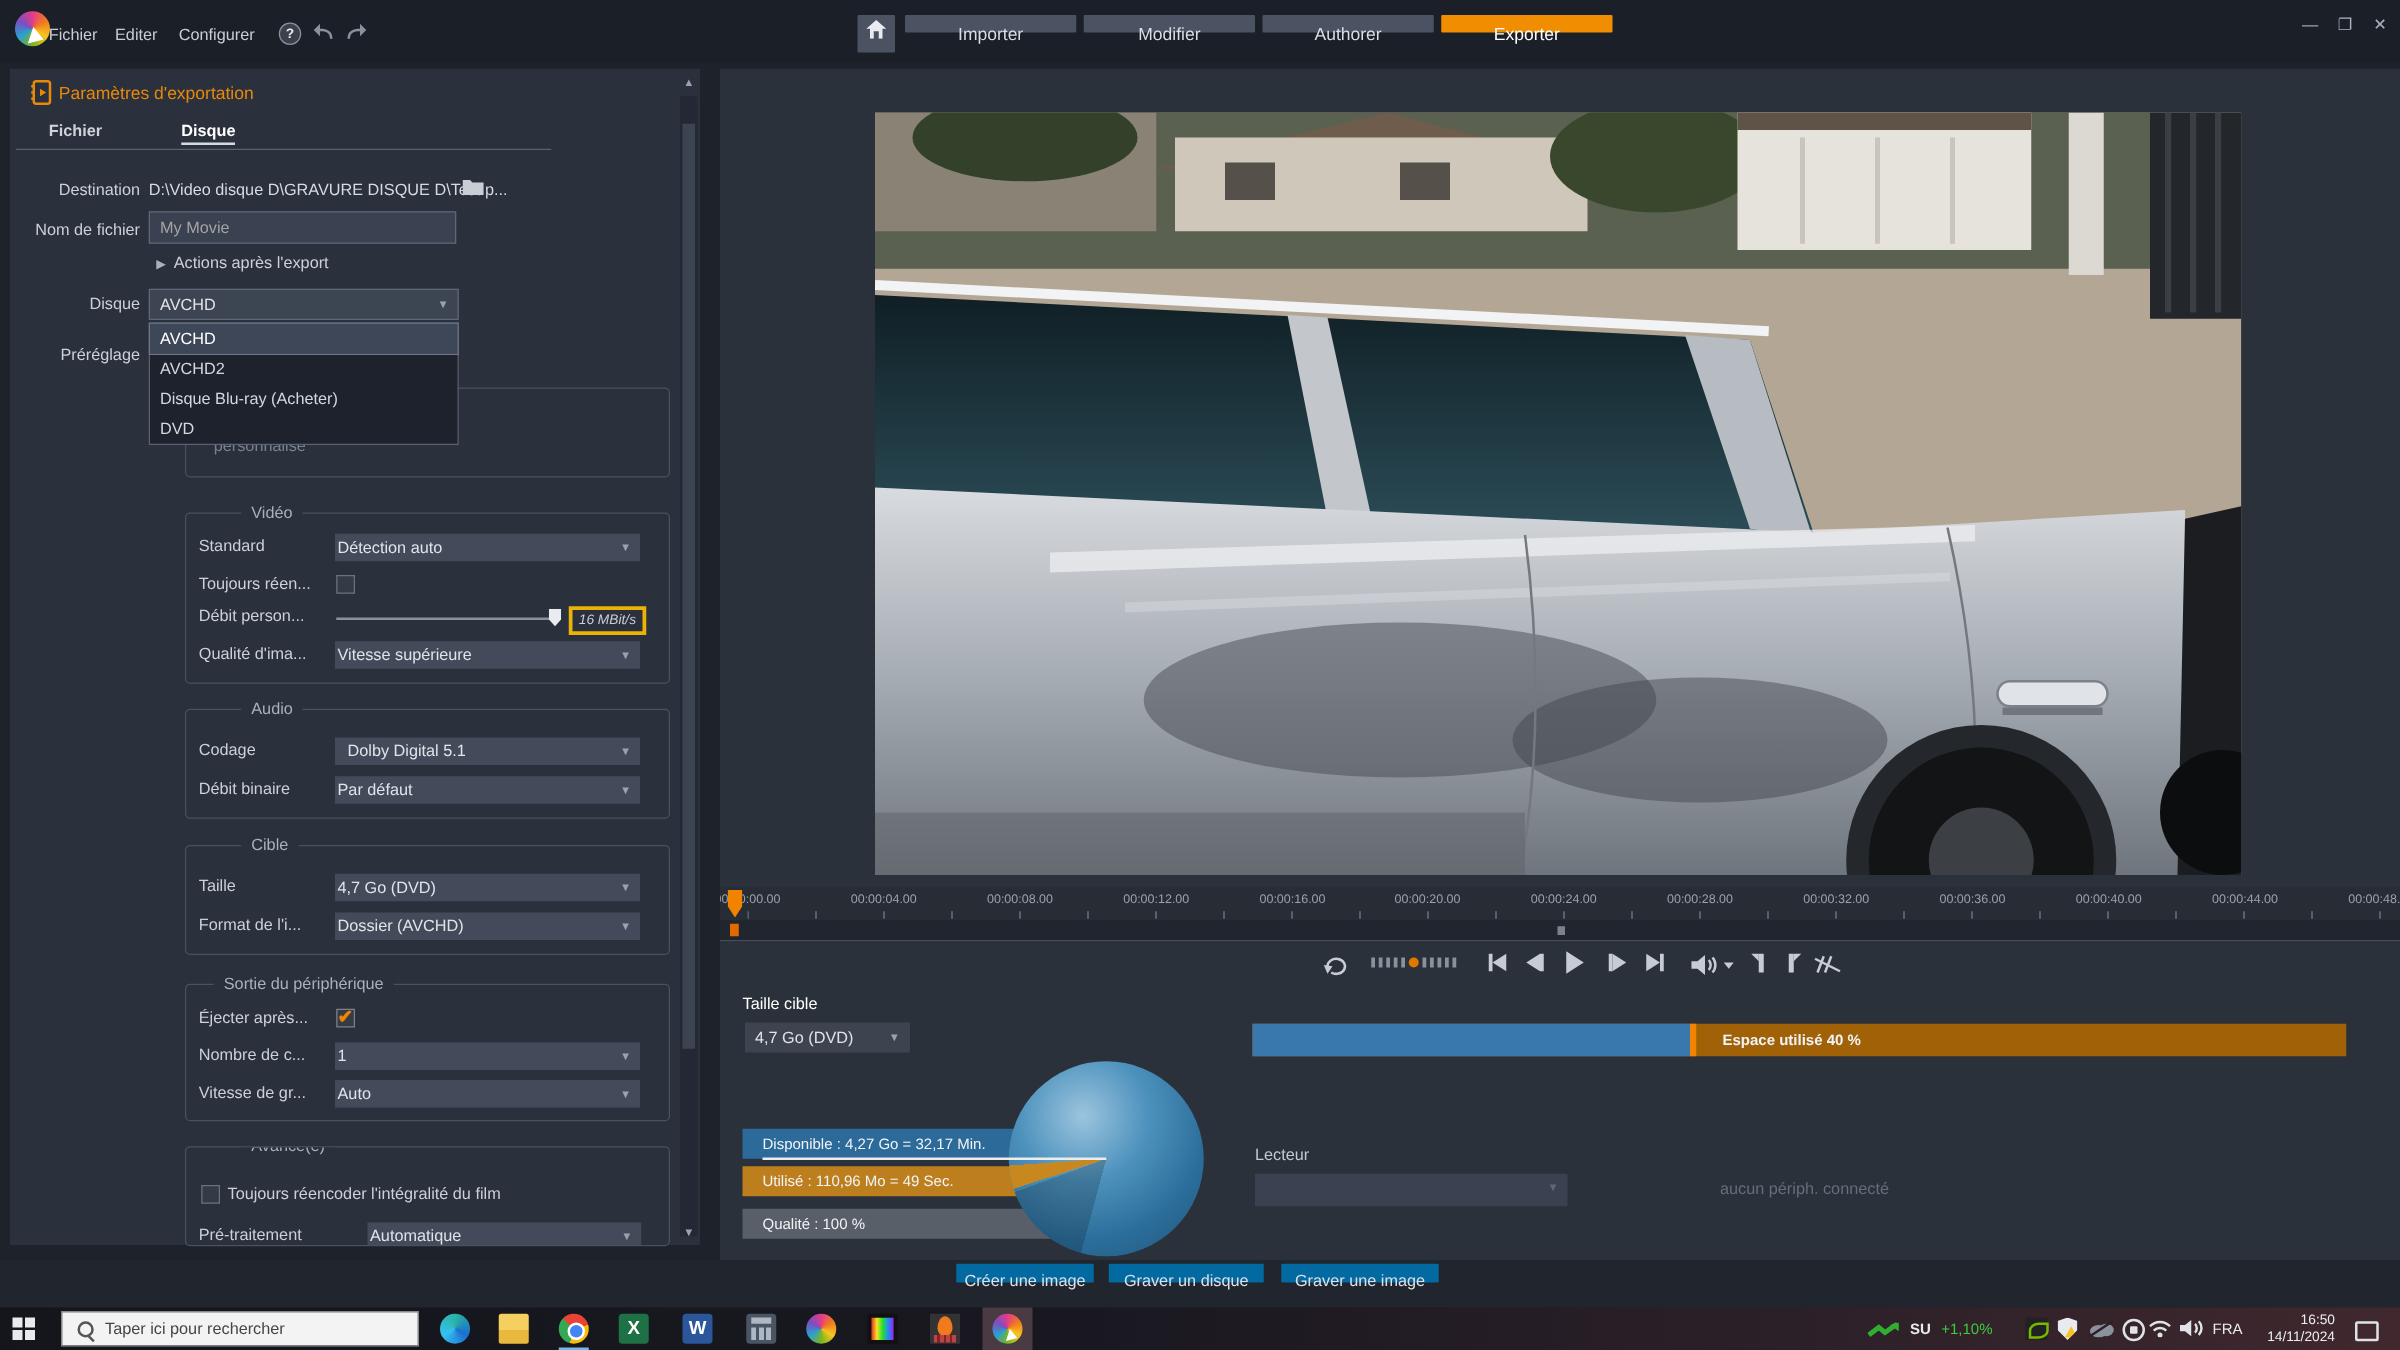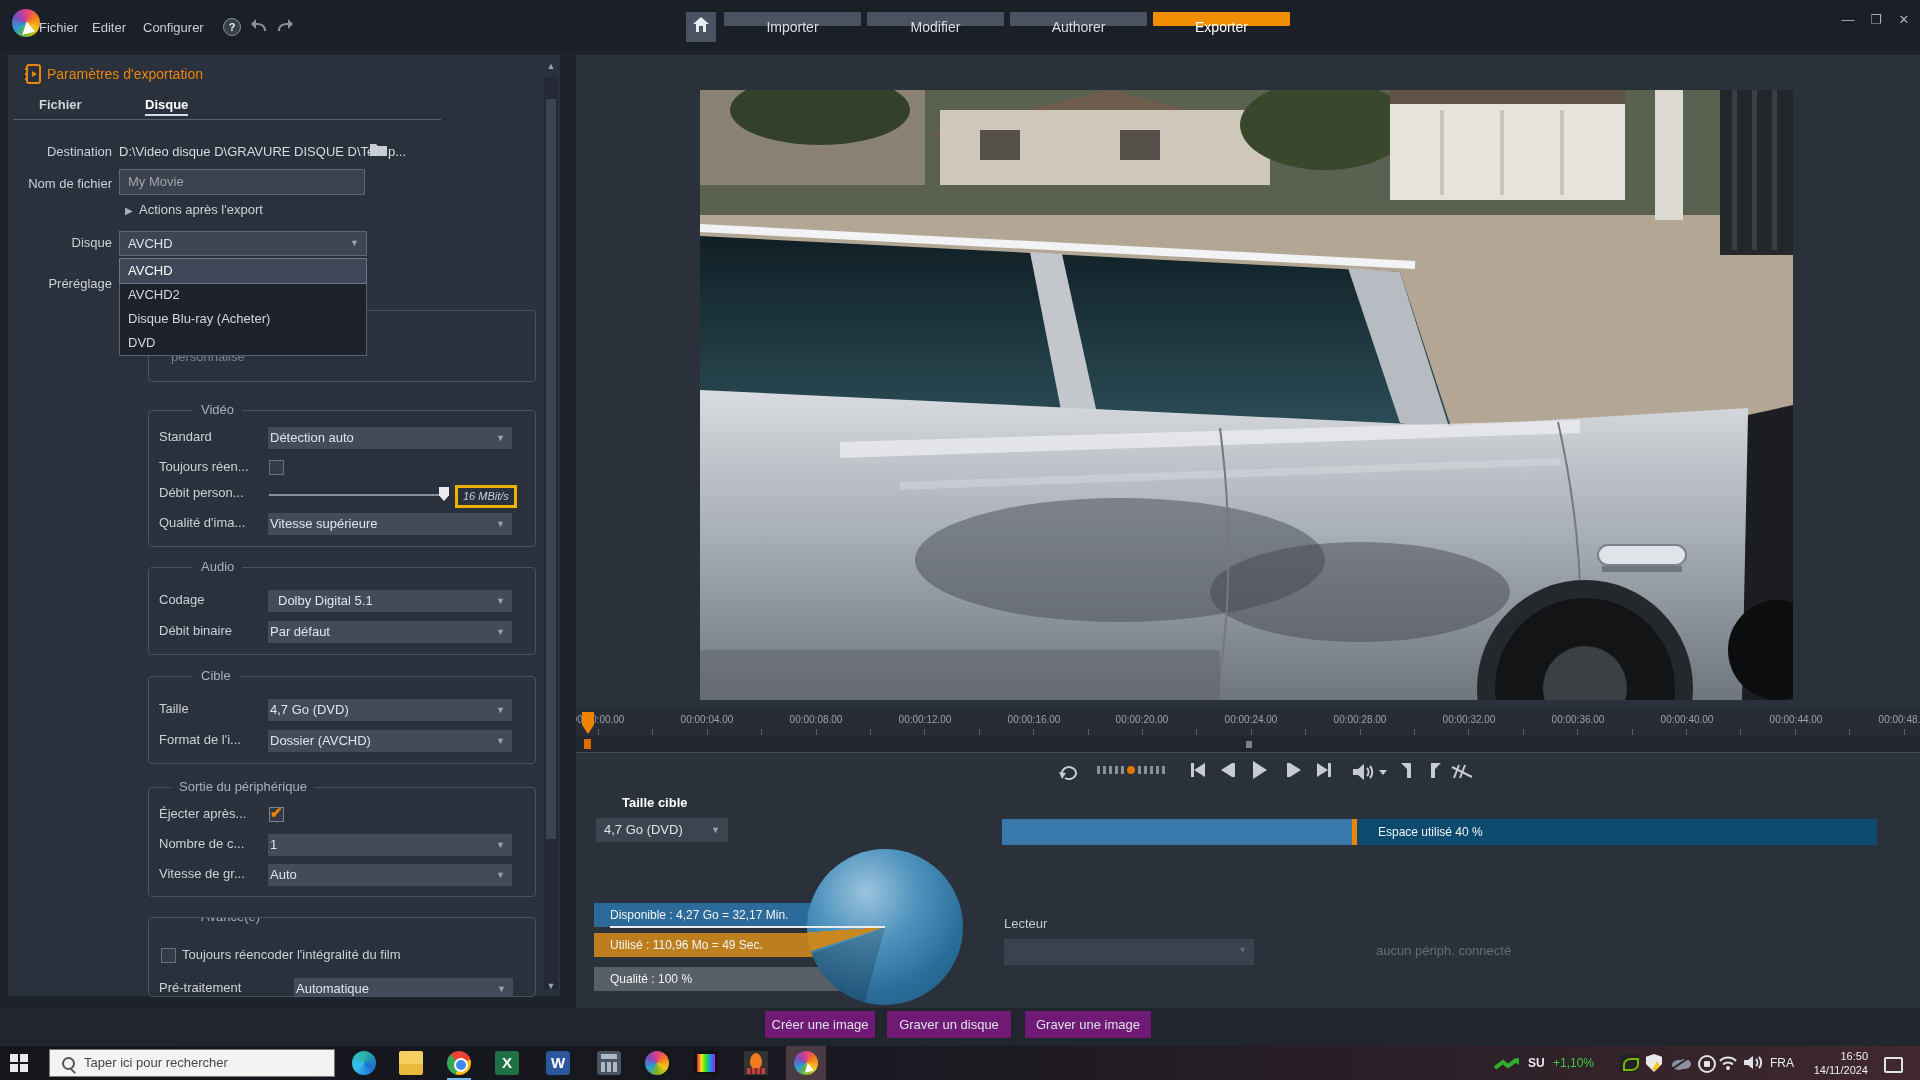--- a/index.html
+++ b/index.html
@@ -96,44 +96,44 @@
   .vbar{display:inline-block;width:3px;height:14px;background:#c7ccd4;vertical-align:top;}
   #shuttle{position:absolute;left:52px;top:11px;display:flex;gap:3px;align-items:center;}
   #shuttle i{width:3px;height:8px;background:#8a919c;}
   #shuttle .dot{width:8px;height:8px;border-radius:50%;background:#e07800;}
   .markflag{position:absolute;top:8px;width:4px;height:15px;background:#c7ccd4;}
   .markflag.in:before{content:"";position:absolute;left:-6px;top:0;border-top:6px solid #c7ccd4;
         border-left:6px solid transparent;}
   .markflag.out:before{content:"";position:absolute;right:-6px;top:0;border-top:6px solid #c7ccd4;
         border-right:6px solid transparent;}
   
-  .tg-title{position:absolute;left:18px;top:740px;font-size:13px;font-weight:bold;color:#fff;margin-left:28px;}
+  .tg-title{position:absolute;left:18px;top:740px;font-size:13px;font-weight:normal;color:#fff;}
   #tg-dd{position:absolute;left:20px;top:763px;width:116px;background:#3d4450;height:24px;
         line-height:24px;font-size:13px;color:#dfe3e9;padding:0 8px;}
-  #usage-bar{position:absolute;left:426px;top:764px;width:875px;height:26px;background:#0c4a6e;}
+  #usage-bar{position:absolute;left:426px;top:764px;width:875px;height:26px;background:#a16207;font-weight:bold;}
   #usage-fill{position:absolute;left:0;top:0;width:350px;height:26px;background:#3878ad;}
   #usage-div{position:absolute;left:350px;top:0;width:5px;height:26px;background:#f08300;}
   #usage-txt{position:absolute;left:376px;top:6px;font-size:12px;color:#f2f4f7;}
   .leg-row{position:absolute;left:18px;width:264px;height:24px;line-height:24px;font-size:12px;
         color:#f2f4f7;padding-left:16px;box-sizing:border-box;z-index:2;}
   #pie{position:absolute;left:231px;top:794px;width:156px;height:156px;border-radius:50%;
         background:radial-gradient(circle at 38% 28%,#9cc4de 0%,#4d92bd 35%,#2b6d9a 68%,#1f5679 100%);
         z-index:4;}
   #pie-dark{position:absolute;left:231px;top:794px;width:156px;height:156px;border-radius:50%;
         background:conic-gradient(from 195deg,rgba(0,0,0,.18) 0 55deg,transparent 55deg);z-index:5;}
   #pie-used{position:absolute;left:231px;top:794px;width:156px;height:156px;border-radius:50%;
         background:conic-gradient(from 252deg,#c8871f 0 14deg,transparent 14deg);z-index:6;}
   #pie-line{position:absolute;left:34px;top:871px;width:275px;height:2px;background:#ececec;z-index:7;}
   #drive-label{position:absolute;left:428px;top:861px;font-size:13px;color:#c3c9d2;}
   #drive-dd{position:absolute;left:428px;top:884px;width:250px;height:26px;background:#3a4150;}
   #drive-dd .arr{position:absolute;right:7px;top:6px;font-size:9px;color:#5f6877;}
   #drive-status{position:absolute;left:800px;top:888px;font-size:13px;color:#666e7a;}
   
   #footer{position:absolute;left:0;top:1008px;width:1920px;height:38px;background:#20252e;}
-  .f-btn{position:absolute;top:3px;height:27px;background:#701a75;color:#dde1e7;font-size:13px;
+  .f-btn{position:absolute;top:3px;height:15px;background:#0369a1;color:#dde1e7;font-size:13px;
         line-height:27px;text-align:center;border-radius:1px;}
   
   #taskbar{position:absolute;left:0;top:1046px;width:1920px;height:34px;
         background:linear-gradient(90deg,#14161c 0%,#191820 45%,#2c2028 75%,#40282e 100%);}
   #start{position:absolute;left:10px;top:8px;width:18px;height:18px;display:grid;
         grid-template-columns:8px 8px;grid-template-rows:8px 8px;gap:2px;}
   #start i{background:#e8eaee;}
   #tsearch{position:absolute;left:49px;top:3px;width:286px;height:28px;background:#f3f3f3;
         border:1px solid #7a7a7a;box-sizing:border-box;color:#454545;font-size:13px;
         line-height:26px;padding-left:34px;}

